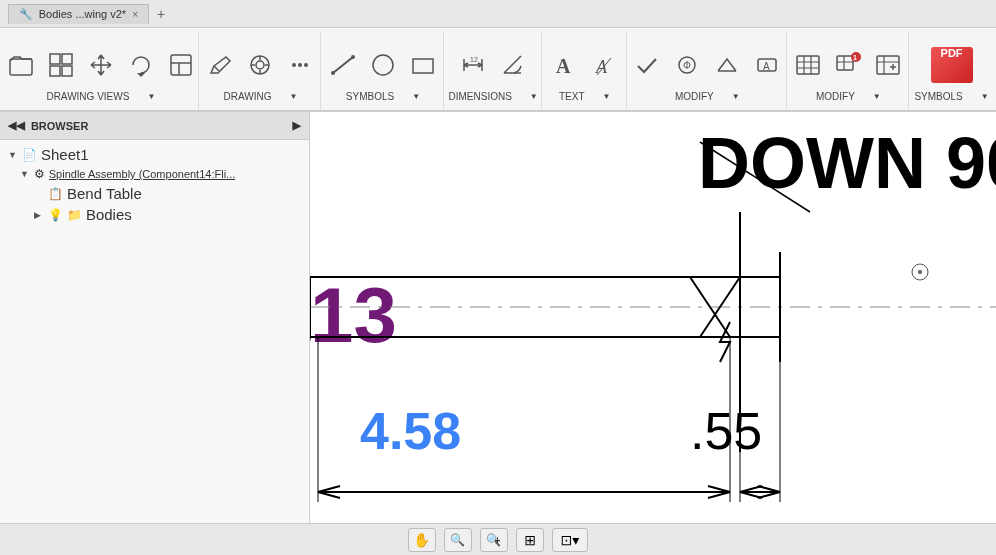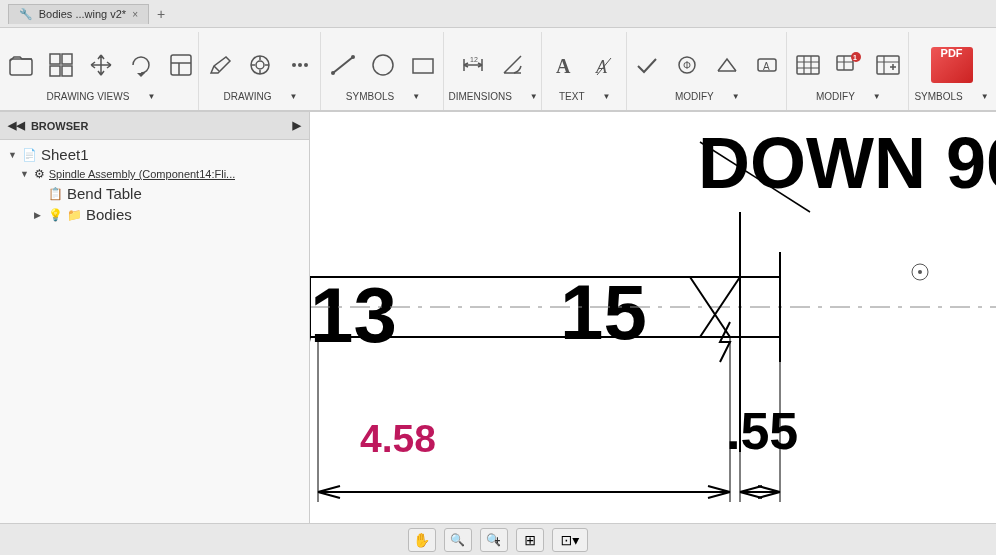--- a/index.html
+++ b/index.html
@@ -483,33 +483,30 @@
 
     </div>
   </div>
 
   <div id="canvas">
 
     <div class="drawing-label" style="top: 10px; right: -30px; font-size: 72px; font-weight: bold; color: #000; font-family: Arial, sans-serif; white-space: nowrap;">
       <span>DOWN 90</span>
     </div>
 
-    <div class="drawing-label" style="top: 158px; left: 0px; font-size: 78px; font-weight: bold; color: #000000;">
+    <div class="drawing-label" style="top: 158px; left: 0px; font-size: 78px; font-weight: bold; color: #701a75;">
       <span>13</span>
     </div>
 
-    <div class="drawing-label" style="top: 155px; left: 250px; font-size: 78px; font-weight: bold; color: #000;">
-      <span>15</span>
-    </div>
-
-    <div class="drawing-label" style="bottom: 62px; left: 50px; font-size: 39px; font-weight: bold; color: #be185d;">
+
+    <div class="drawing-label" style="bottom: 62px; left: 50px; font-size: 52px; font-weight: bold; color: #3b82f6;">
       <span>4.58</span>
     </div>
 
-    <div class="drawing-label" style="bottom: 62px; left: 380px; font-size: 52px; font-weight: bold; color: #000; margin-left: 36px;">
+    <div class="drawing-label" style="bottom: 62px; left: 380px; font-size: 52px; font-weight: normal; color: #000;">
       <span>.55</span>
     </div>
 
     <svg class="drawing-svg" viewBox="0 0 686 411" preserveAspectRatio="none">
 
       <line x1="390" y1="30" x2="500" y2="100" stroke="#000" stroke-width="1.5"></line>
 
       <line x1="0" y1="195" x2="686" y2="195" stroke="#888" stroke-width="1" stroke-dasharray="20,8,4,8"></line>
 
       <line x1="0" y1="165" x2="430" y2="165" stroke="#000" stroke-width="2"></line>

